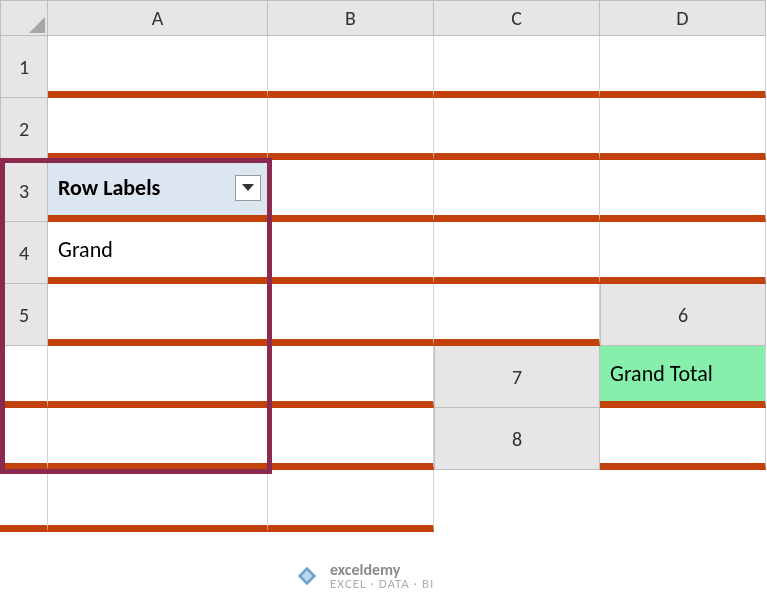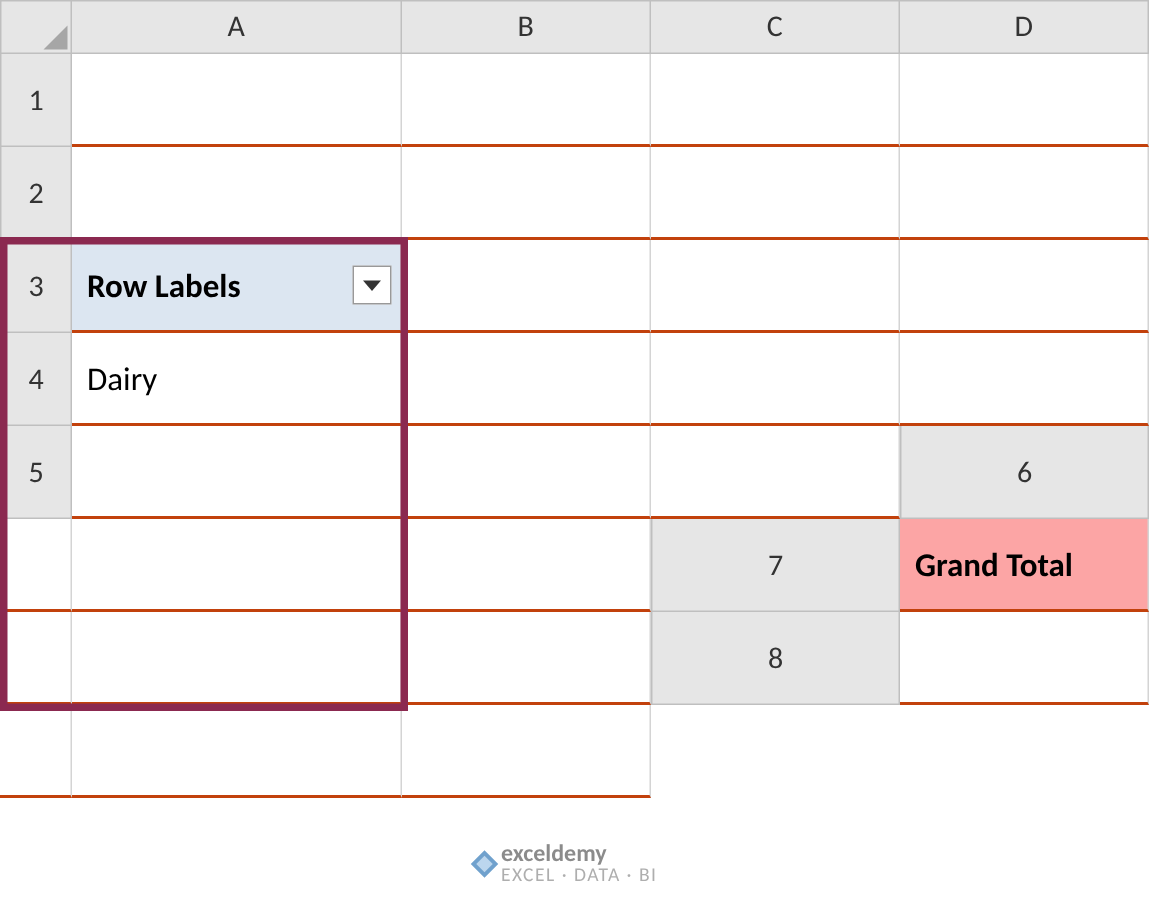--- a/index.html
+++ b/index.html
@@ -17,21 +17,21 @@
   }
   .spreadsheet {
     display: grid;
     grid-template-columns: 48px 220px 166px 166px 166px;
     grid-template-rows: 36px 62px 62px 62px 62px 62px 62px 62px 62px;
     border-collapse: collapse;
     position: relative;
   }
   .cell {
     border-right: 1px solid #d4d4d4;
-    border-bottom: 2px solid #c2410c;
+    border-bottom: 7px solid #c2410c;
     display: flex;
     align-items: center;
     padding: 0 10px;
     font-size: 22px;
     color: #000000;
     background: #ffffff;
     position: relative;
   }
   .col-header {
     background: #e6e6e6;
@@ -69,22 +69,22 @@
     border-style: solid;
     border-width: 0 0 16px 16px;
     border-color: transparent transparent #a6a6a6 transparent;
   }
   .pivot-header-cell {
     background: #dce6f1;
     font-weight: 700;
     position: relative;
   }
   .pivot-total-cell {
-    background: #fca5a5;
-    font-weight: 700;
+    background: #86efac;
+    font-weight: 400;
   }
   .pivot-data-cell {
     background: #ffffff;
   }
   .filter-btn {
     position: absolute;
     right: 6px;
     top: 50%;
     transform: translateY(-50%);
     width: 26px;
@@ -103,25 +103,25 @@
     border-top: 7px solid #333333;
   }
   .highlight-border {
     position: absolute;
     pointer-events: none;
     border: 5px solid #8B2950;
     z-index: 10;
   }
   .watermark {
     position: absolute;
-    left: 312px;
+    left: 296px;
     top: 560px;
     display: flex;
     align-items: center;
-    gap: 0;
+    gap: 12px;
     opacity: 0.68;
     z-index: 5;
   }
   .watermark-icon {
     width: 22px;
     height: 22px;
     position: relative;
   }
   .watermark-text {
     font-size: 16px;
@@ -165,21 +165,21 @@
     <span>Row Labels</span>
     <div class="filter-btn">
       <span class="arrow"></span>
     </div>
   </div>
   <div class="cell"></div>
   <div class="cell"></div>
   <div class="cell"></div>
 
   <div class="cell row-header">4</div>
-  <div class="cell pivot-data-cell">Dairy</div>
+  <div class="cell pivot-data-cell">Grand</div>
   <div class="cell"></div>
   <div class="cell"></div>
   <div class="cell"></div>
 
   <div class="cell row-header">5</div>
   <div class="cell"></div>
   <div class="cell"></div>
   <div class="cell"></div>
 
   <div class="cell row-header">6</div>

